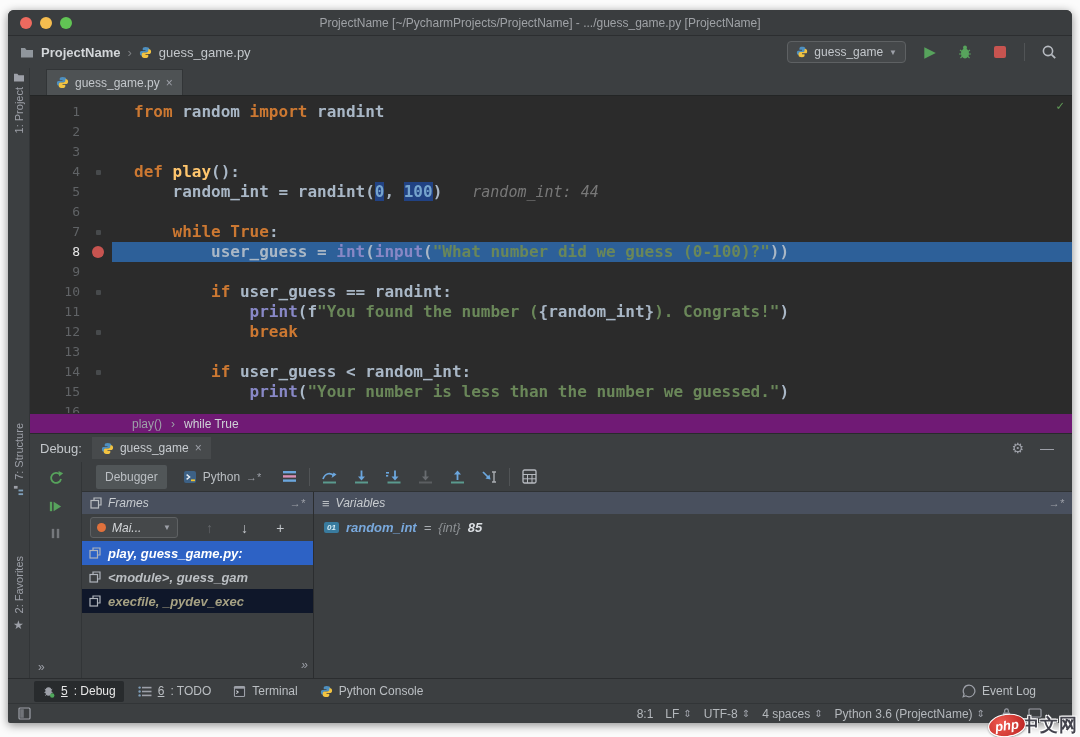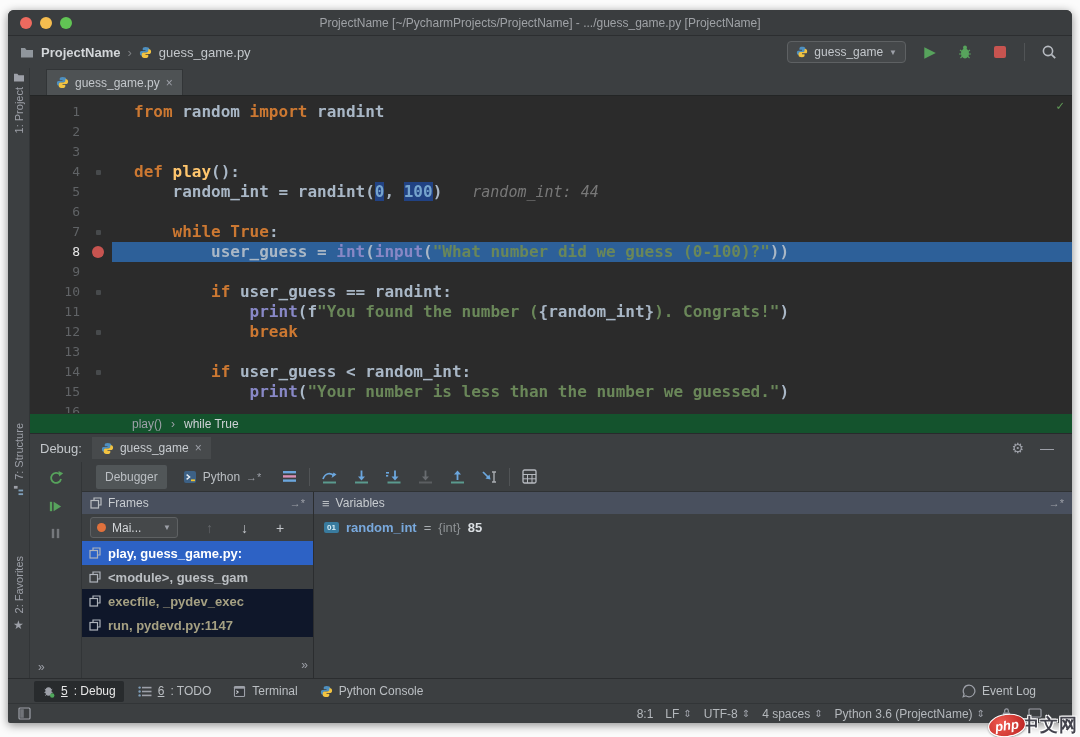--- a/index.html
+++ b/index.html
@@ -57,21 +57,21 @@
   .bp { position:absolute; left:6px; top:4px; width:12px; height:12px; border-radius:50%; background:#c75450; }
   .foldm { position:absolute; left:10px; top:8px; width:5px; height:5px; background:#474a4c; border-radius:1px; }
   .lbody { flex:1; min-width:0; padding-left:22px; color:#a9b7c6; }
   .line.cur .lbody { background:#2d6099; }
   .line.cur .ln { color:#e8e8e8; }
   .kw { color:#cc7832; } .str { color:#6a8759; } .fn { color:#ffc66d; } .bi { color:#8888c6; }
   .num { color:#76a4cd; background:#214283; }
   .hint { font-style:italic; font-weight:normal; color:#787878; margin-left:30px; font-size:15px; }
 
   
-  .crumbs { height:20px; background:#14532d; border-top:1px solid #2b2b2b; display:flex; align-items:center;
+  .crumbs { height:20px; background:#701a75; border-top:1px solid #2b2b2b; display:flex; align-items:center;
             gap:9px; padding-left:102px; font-size:12px; color:#9da0a8; }
   .crumb-cur { color:#ced2d6; }
 
   
   .debug { height:245px; border-top:1px solid #282a2c; display:flex; flex-direction:column; }
   .dhead { height:28px; display:flex; align-items:center; gap:10px; padding:0 10px;justify-content:flex-end; }
   .dlabel { color:#c3c7cb; font-size:13px; }
   .dtab { height:22px; background:#474a4c; display:flex; align-items:center; gap:6px; padding:0 9px;
           color:#c8ccd0; font-size:12px; }
   .dhead-right { margin-left:auto; display:flex; align-items:center; gap:16px; color:#9da0a8; padding-right:8px; font-size:14px; }
@@ -80,21 +80,21 @@
             padding-top:8px; gap:13px; position:relative; }
   .more { color:#9da0a8; font-size:12px; }
   .dtools .more { position:absolute; bottom:4px; left:8px; }
   .dright { flex:1; display:flex; flex-direction:column; min-width:0; }
   .dtabs { height:30px; border-bottom:1px solid #2f3234; display:flex; align-items:center; gap:7px; padding-left:14px; }
   .dt { height:24px; display:flex; align-items:center; gap:6px; padding:0 9px; color:#bbbfc3; font-size:12px; }
   .dt.sel { background:#515658; border-radius:2px; }
   .arrstar { color:#9da0a8; font-size:11px; }
   .stepbtn { width:25px; height:23px; display:flex; align-items:center; justify-content:center; }
 
-  .panels { flex:1; display:flex; min-height:0; }
+  .panels { flex:1; display:flex; min-height:0;font-style:italic; }
   .frames { width:232px; border-right:1px solid #2b2d2f; display:flex; flex-direction:column; position:relative; }
   .frames .more { position:absolute; right:5px; bottom:6px; }
   .phead { height:22px; background:#49505e; display:flex; align-items:center; gap:6px; padding:0 8px;
            color:#c8ccd0; font-size:12px; flex:none; }
   .phead .spacer { flex:1; }
   .hamb { color:#b9bdc1; font-size:13px; }
   .fr-toolbar { height:27px; display:flex; align-items:center; gap:28px; padding:0 8px; flex:none; }
   .thread-combo { width:88px; height:21px; border:1px solid #5e6163; background:#45484a; border-radius:3px;
                   display:flex; align-items:center; gap:6px; padding:0 6px; }
   .tdot { width:9px; height:9px; border-radius:50%; background:#e0713c; }
@@ -419,27 +419,20 @@
                       </svg>
                       <span>&lt;module&gt;, guess_gam</span>
                     </div>
                     <div class="fr-item library">
                       <svg width="12" height="12" viewBox="0 0 12 12">
                         <path d="M4 3V1h7v7H9" fill="none" stroke="#aeb3bb" stroke-width="1.2"></path>
                         <rect x="1" y="3.5" width="7.5" height="7.5" fill="none" stroke="#aeb3bb" stroke-width="1.2"></rect>
                       </svg>
                       <span>execfile, _pydev_exec</span>
                     </div>
-                    <div class="fr-item library">
-                      <svg width="12" height="12" viewBox="0 0 12 12">
-                        <path d="M4 3V1h7v7H9" fill="none" stroke="#aeb3bb" stroke-width="1.2"></path>
-                        <rect x="1" y="3.5" width="7.5" height="7.5" fill="none" stroke="#aeb3bb" stroke-width="1.2"></rect>
-                      </svg>
-                      <span>run, pydevd.py:1147</span>
-                    </div>
                   </div>
                 <span class="more">»</span>
               </div>
               <div class="vars">
                 <div class="phead">
                   <span class="hamb">≡</span>
                   <span>Variables</span>
                   <span class="spacer"></span>
                   <span class="arrstar">→*</span>
                 </div>

